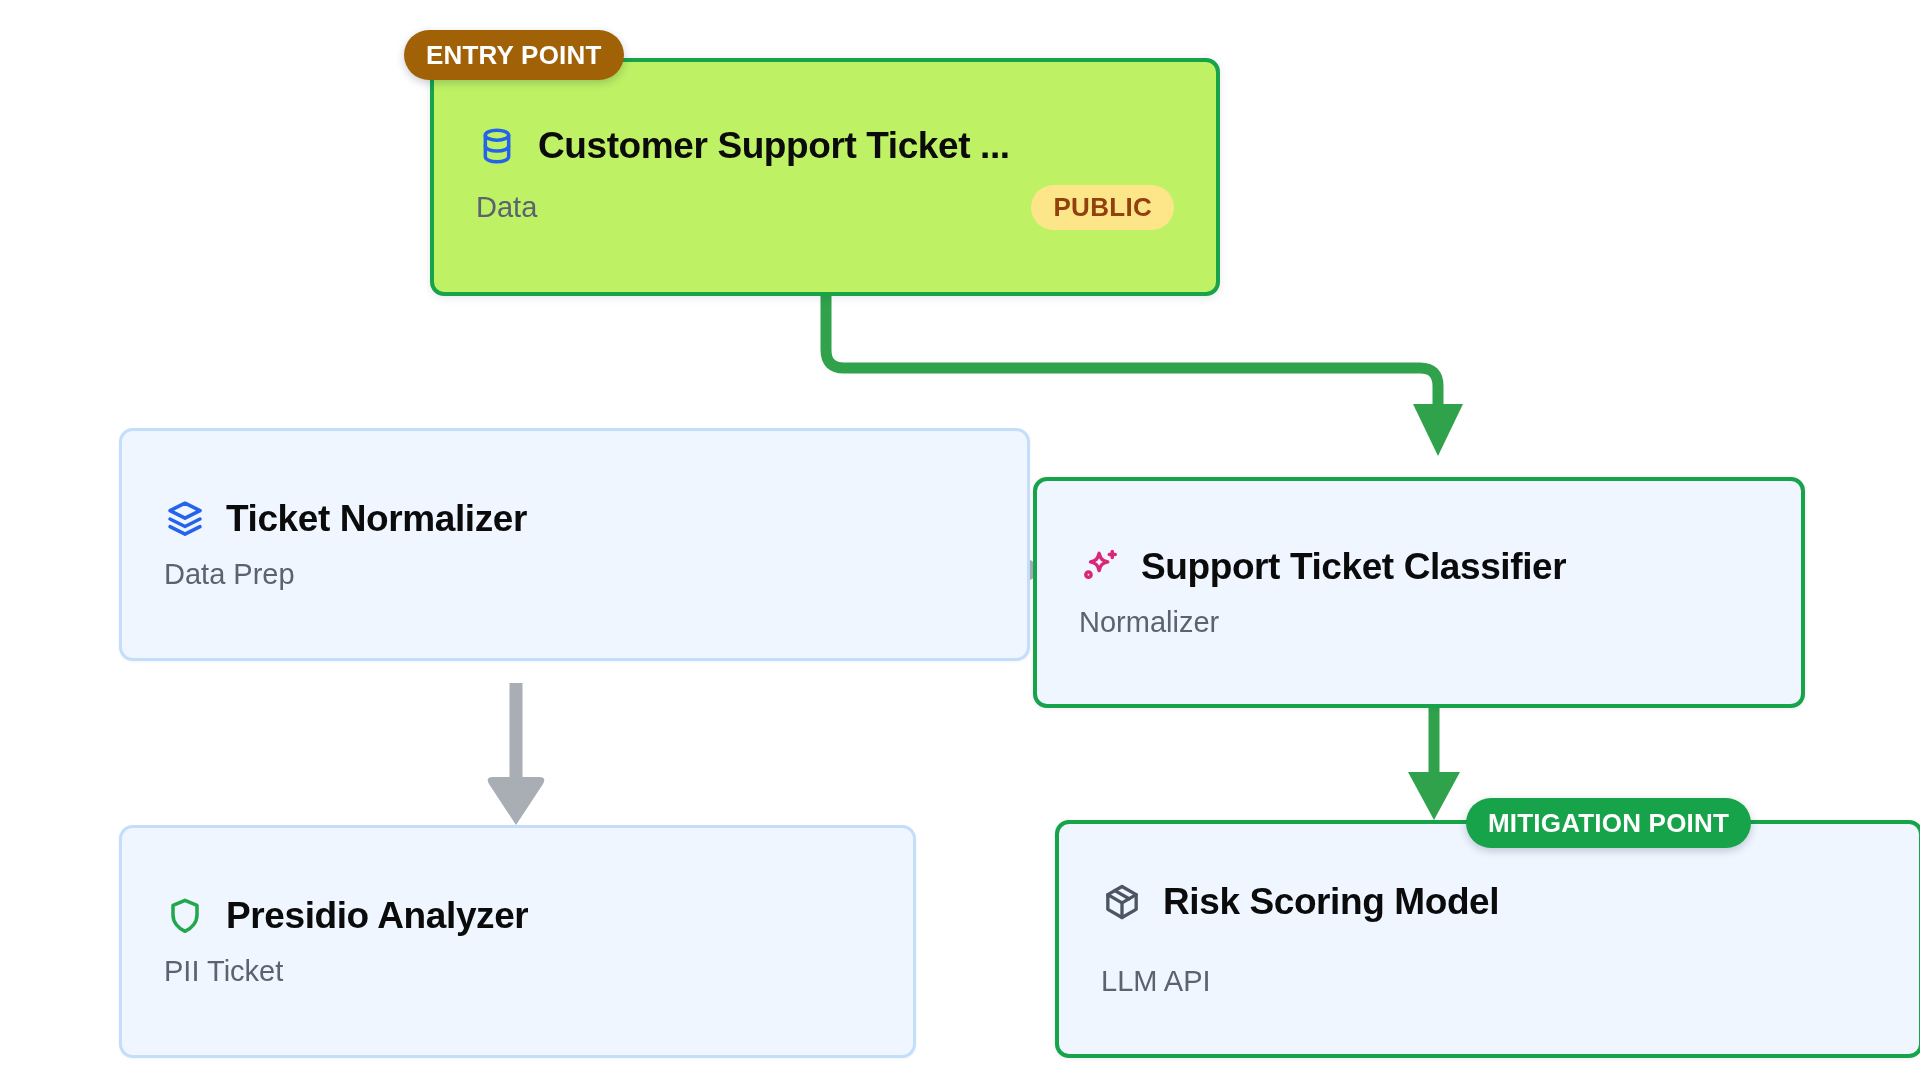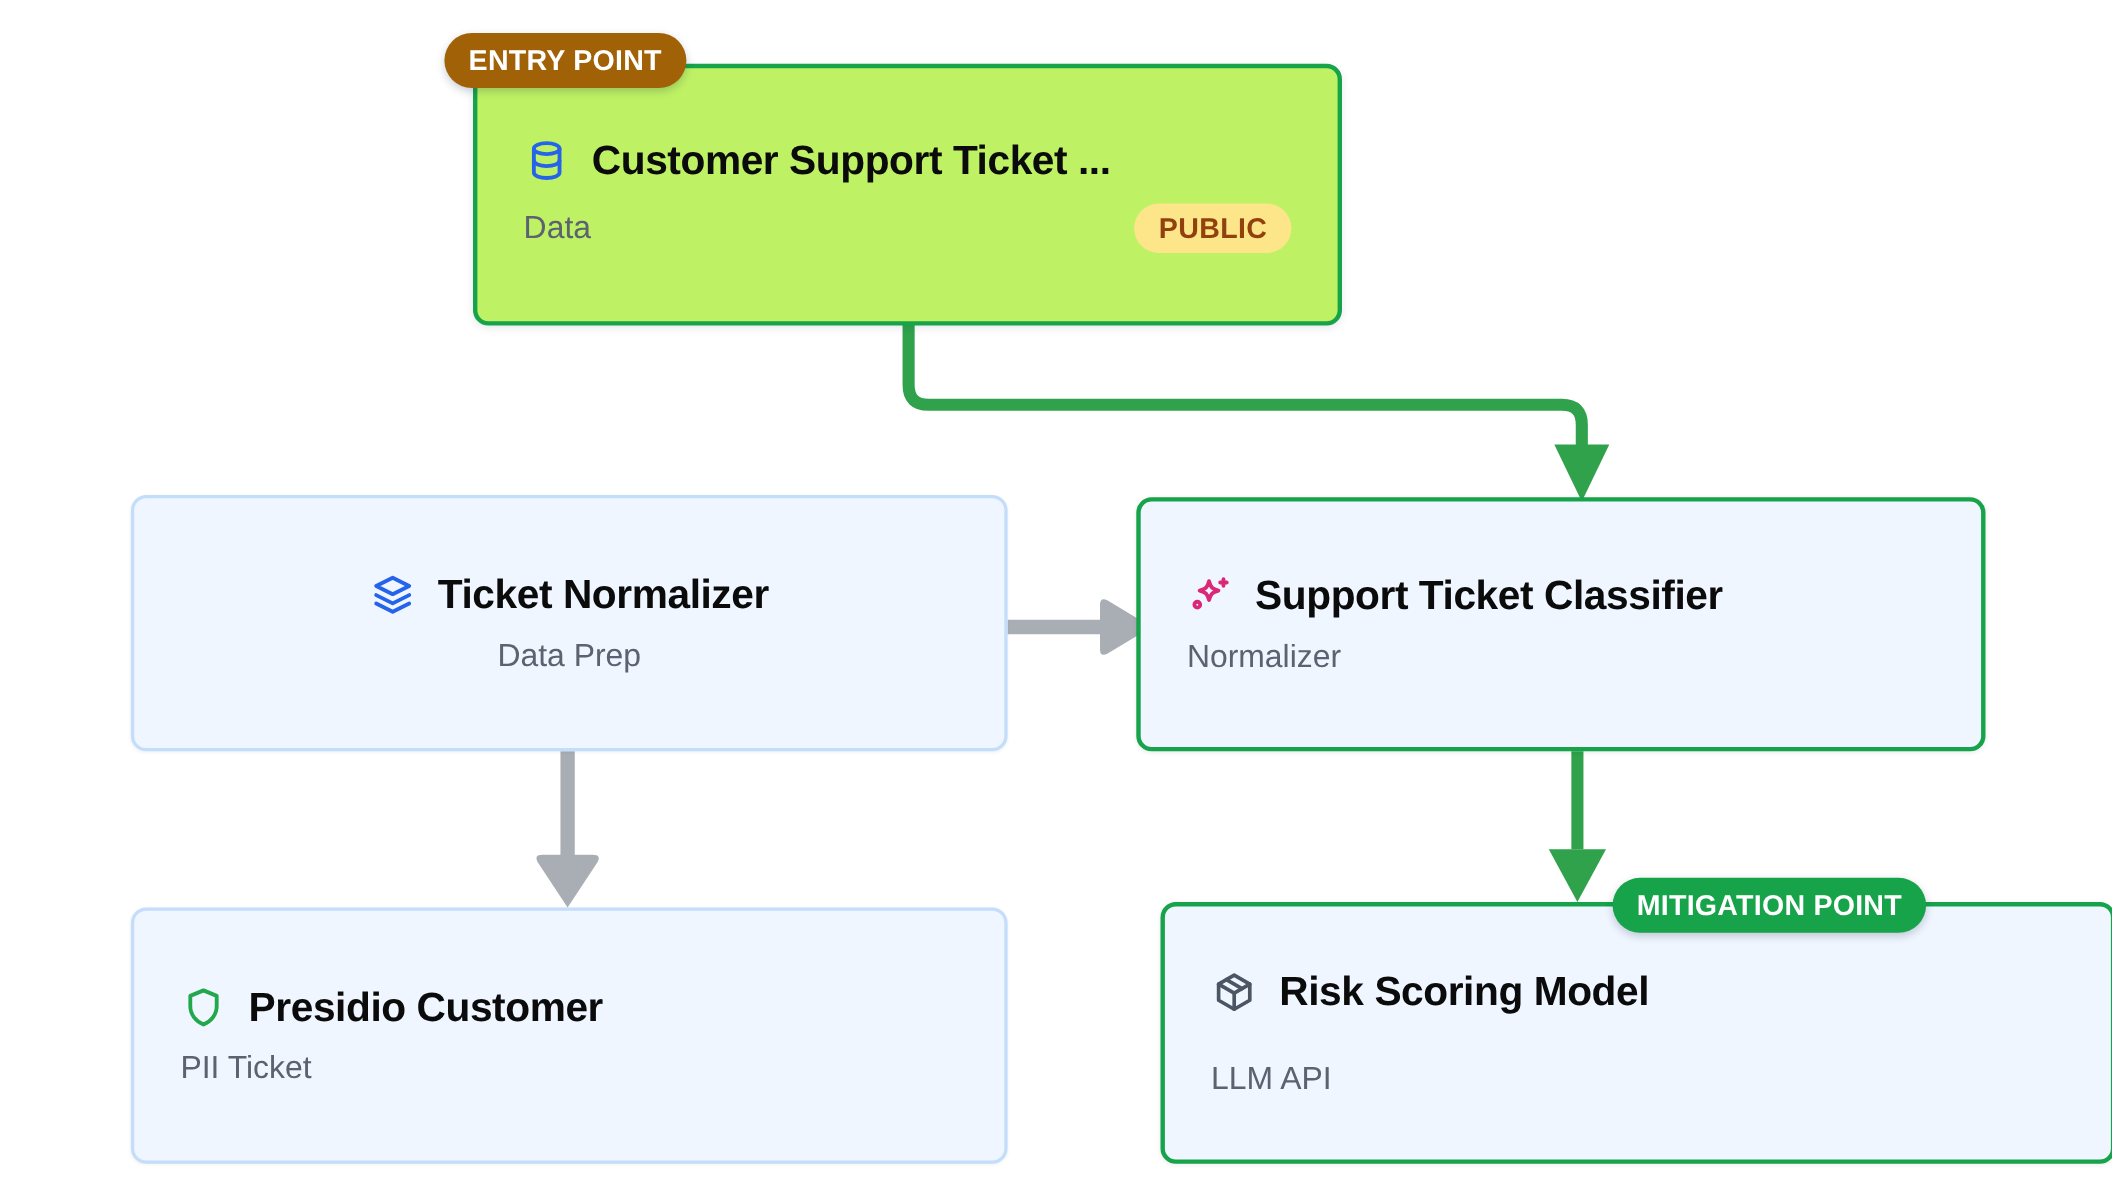--- a/index.html
+++ b/index.html
@@ -180,37 +180,37 @@
       <span class="node-title">Customer Support Ticket ...</span>
     </div>
     <div class="node-footer">
       <span class="node-subtitle">Data</span>
       <span class="chip chip--public">PUBLIC</span>
     </div>
   </div>
 
   <div class="marker-pill marker-pill--entry" style="left:404px; top:30px;">ENTRY POINT</div>
 
-  <div class="node node--plain" style="left:119px; top:450px; width:797px; height:233px;align-items:center;">
+  <div class="node node--plain" style="left:119px; top:428px; width:911px; height:233px;">
     <div class="node-header">
       <span class="node-icon">
         <svg width="40" height="40" viewBox="0 0 24 24" fill="none" stroke="#2563EB" stroke-width="2.1" stroke-linecap="round" stroke-linejoin="round">
           <path d="M12 2.5 L21 7 L12 11.5 L3 7 Z"></path>
           <path d="M3 12 L12 16.5 L21 12"></path>
           <path d="M3 16.6 L12 21.1 L21 16.6"></path>
         </svg>
       </span>
       <span class="node-title">Ticket Normalizer</span>
     </div>
     <div class="node-footer">
       <span class="node-subtitle">Data Prep</span>
     </div>
   </div>
 
-  <div class="node node--flagged" style="left:1033px; top:452px; width:772px; height:231px;">
+  <div class="node node--flagged" style="left:1033px; top:477px; width:772px; height:231px;">
     <div class="node-header">
       <span class="node-icon">
         <svg width="42" height="42" viewBox="0 0 24 24" fill="none" stroke="#DB2777" stroke-width="2" stroke-linecap="round" stroke-linejoin="round">
           <path d="M11.5 4.2 c0.9 3.3 1.6 4.0 4.9 4.9 c-3.3 0.9 -4.0 1.6 -4.9 4.9
                    c-0.9 -3.3 -1.6 -4.0 -4.9 -4.9 c3.3 -0.9 4.0 -1.6 4.9 -4.9 z"></path>
           <path d="M19 3.2 v3.4 M17.3 4.9 h3.4"></path>
           <circle cx="5.4" cy="16.4" r="1.5"></circle>
         </svg>
       </span>
       <span class="node-title">Support Ticket Classifier</span>
@@ -221,21 +221,21 @@
   </div>
 
   <div class="node node--plain" style="left:119px; top:825px; width:797px; height:233px;">
     <div class="node-header">
       <span class="node-icon">
         <svg width="40" height="40" viewBox="0 0 24 24" fill="none" stroke="#22A74B" stroke-width="2.1" stroke-linecap="round" stroke-linejoin="round">
           <path d="M12 2.6 L19.2 5.6 v5.6 c0 4.6 -3.1 8.3 -7.2 10 c-4.1 -1.7 -7.2 -5.4 -7.2 -10
                    V5.6 Z"></path>
         </svg>
       </span>
-      <span class="node-title">Presidio Customer</span>
+      <span class="node-title">Presidio Analyzer</span>
     </div>
     <div class="node-footer">
       <span class="node-subtitle">PII Ticket</span>
     </div>
   </div>
 
   <div class="node node--flagged" style="left:1055px; top:820px; width:868px; height:238px;gap:24px;">
     <div class="node-header">
       <span class="node-icon">
         <svg width="40" height="40" viewBox="0 0 24 24" fill="none" stroke="#4B5563" stroke-width="2" stroke-linecap="round" stroke-linejoin="round">

